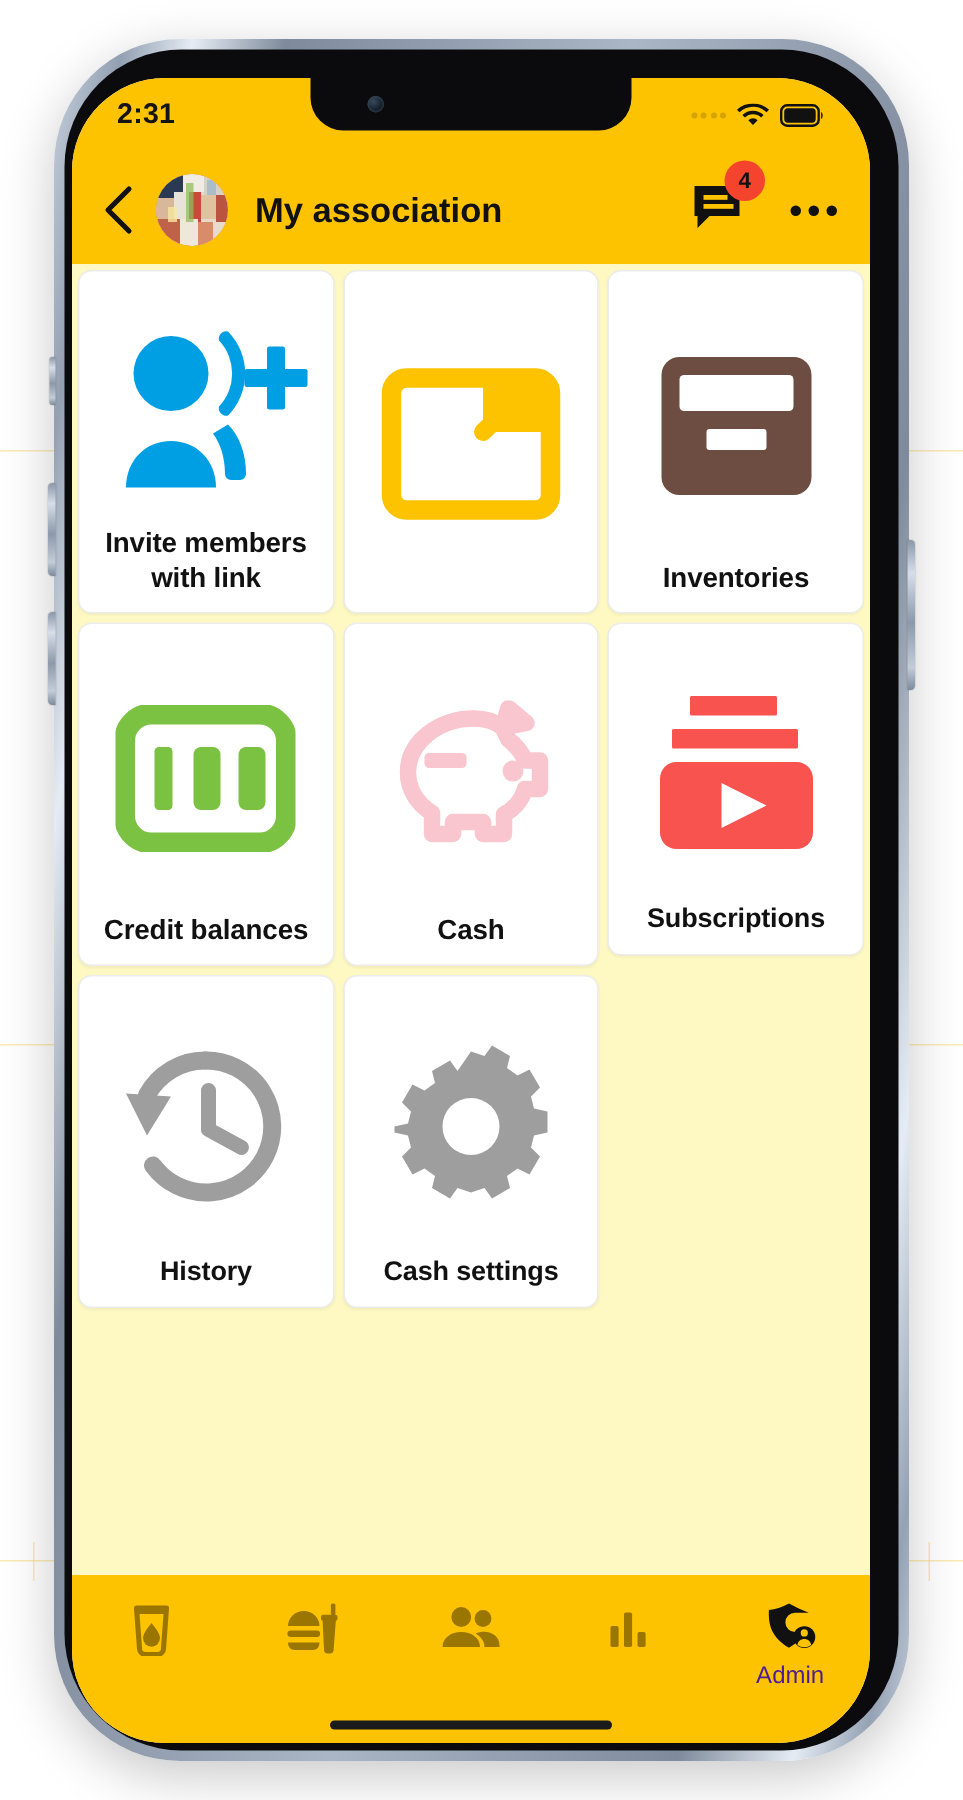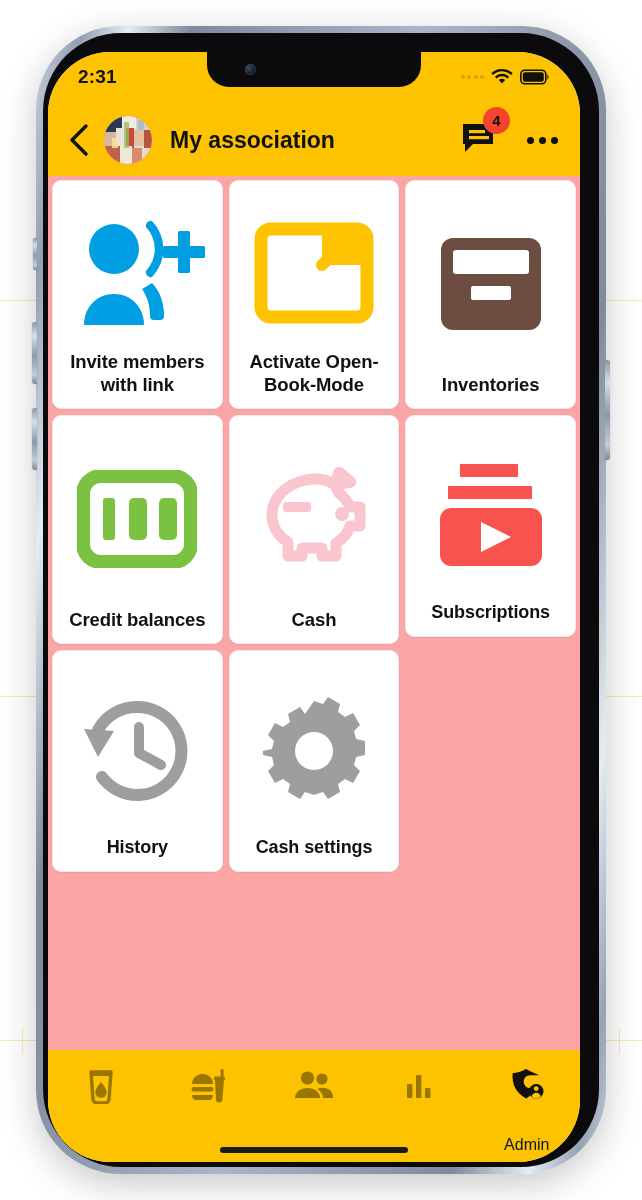--- a/index.html
+++ b/index.html
@@ -173,21 +173,21 @@
     font-weight: bold;
     display: flex; align-items: center; justify-content: center;
     box-sizing: border-box;
   }
   #moredots { display: flex; gap: 5px; flex: 0 0 auto; cursor: pointer; }
   #moredots i { width: 7px; height: 7px; border-radius: 50%; background: #111; display: block; }
 
   
   #content {
     flex: 1 1 auto;
-    background: #fca5a5;
+    background: #fef9c3;
     padding: 4px 4px 0 4px;
     box-sizing: border-box;
     overflow: hidden;
   }
   #grid {
     display: grid;
     grid-template-columns: repeat(3, 1fr);
     gap: 6px;
   }
   .tile {
@@ -238,23 +238,22 @@
   .navitem {
     width: 20%;
     display: flex;
     flex-direction: column;
     align-items: center;
     gap: 2px;
     cursor: pointer;
   }
   .navitem .navlabel {
     font-size: 16px;
-    color: #0f172a;
+    color: #4c1d95;
     line-height: 18px;
-    margin-top: 28px;
   }
   #homebar {
     position: absolute;
     bottom: 9px;
     left: 50%;
     transform: translateX(-50%);
     width: 188px; height: 6px;
     border-radius: 3px;
     background: #1b1b1b;
   }
@@ -386,21 +385,20 @@
             </div>
 
             <div class="tile">
               <div class="glyph">
                 <svg width="126" height="104" viewBox="0 0 126 104">
                   <path d="M10 18a10 10 0 0 1 10-10h86a10 10 0 0 1 10 10v68a10 10 0 0 1-10 10H20a10 10 0 0 1-10-10z" fill="none" stroke="#fdc300" stroke-width="13" stroke-linejoin="round"></path>
                   <path d="M71 8h39a8 8 0 0 1 8 8v28H71z" fill="#fdc300"></path>
                   <path d="M71 44 100 16" stroke="#fdc300" stroke-width="12" stroke-linecap="round"></path>
                 </svg>
               </div>
-              <div class="label">Activate Open-Book-Mode</div>
             </div>
 
             <div class="tile">
               <div class="glyph">
                 <svg width="112" height="112" viewBox="0 0 112 112">
                   <rect x="6" y="10" width="100" height="92" rx="12" fill="#6d4c41"></rect>
                   <rect x="18" y="22" width="76" height="24" rx="3" fill="#ffffff"></rect>
                   <rect x="36" y="58" width="40" height="14" rx="2" fill="#ffffff"></rect>
                 </svg>
               </div>

